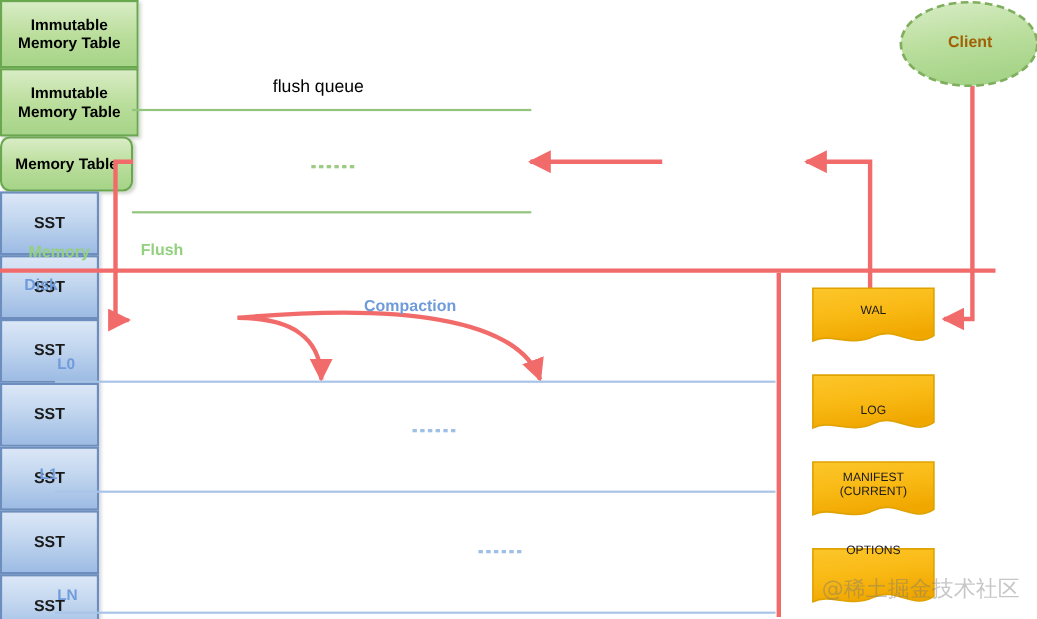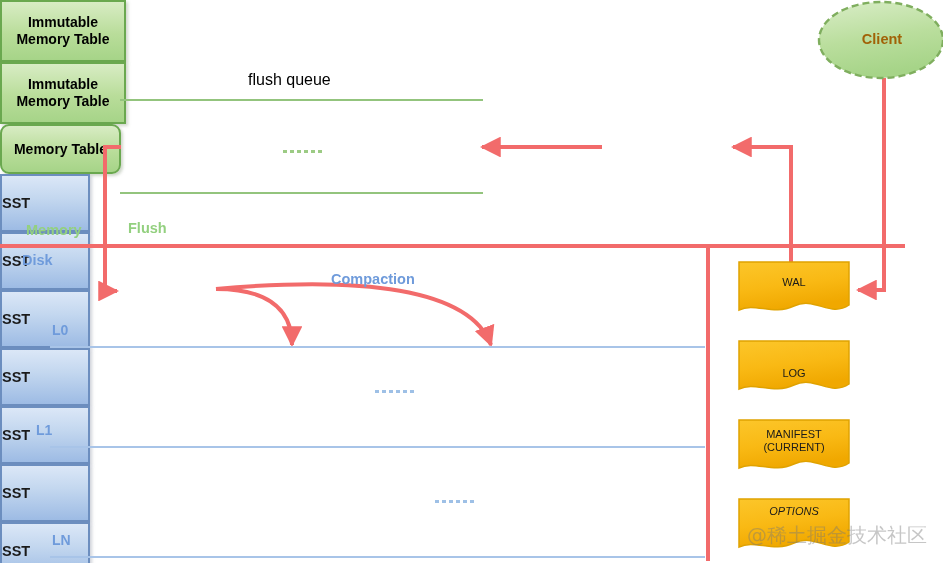--- a/index.html
+++ b/index.html
@@ -44,21 +44,21 @@
   }
   .memtable.rounded { border-radius: 9px; }
 
   
   .sst {
     box-sizing: border-box;
     background: linear-gradient(to bottom, #dbe7f7 0%, #c3d7ef 42%, #9dbbe4 100%);
     border: 2px solid #6c8ebf;
     display: flex;
     align-items: center;
-    justify-content: flex-start;
+    justify-content: center;
     color: #1a1a1a;
     font-weight: bold;
     font-size: 14.5px;
     box-shadow: 2px 2px 3px rgba(120,130,150,0.35);
   }
 
   
   .filedoc {
     position: absolute;
   }
@@ -273,20 +273,20 @@
     <div class="flabel" style="top:12px;">
       <div>MANIFEST</div>
       <div>(CURRENT)</div>
     </div>
   </div>
 
   <div class="filedoc" style="left:735px; top:495px; width:118px; height:62px;">
     <svg width="118" height="62" viewBox="0 0 118 62">
       <path d="M4,4 L114,4 L114,47 C95,60 80,38 59,48 C38,58 20,44 4,52 Z" fill="url(#orangegrad)" stroke="#e0a200" stroke-width="1.5"></path>
     </svg>
-    <div class="flabel" style="top:10px;font-style:italic;">
+    <div class="flabel" style="top:0;">
       <span>OPTIONS</span>
     </div>
   </div>
 
   <div class="watermark" style="left:747px; top:522px;">@稀土掘金技术社区</div>
 
 </div>
 
 </body></html>

